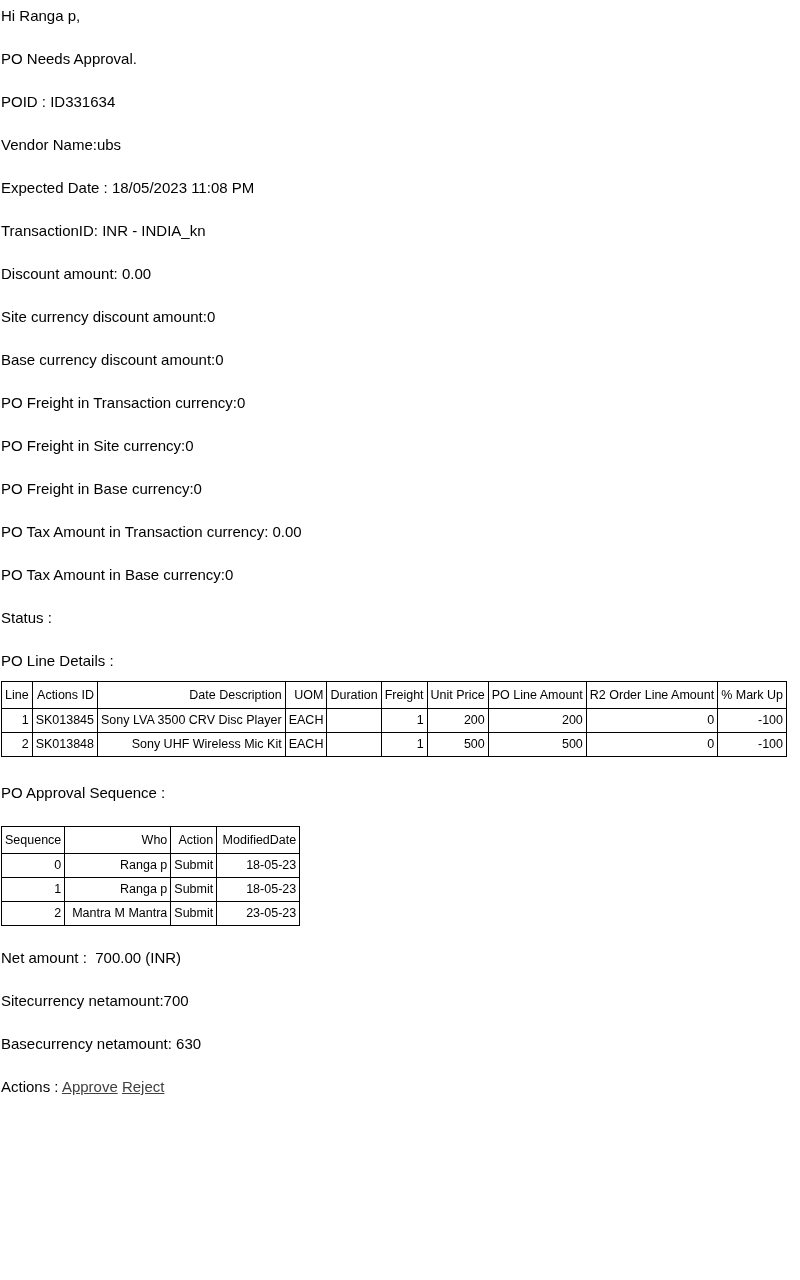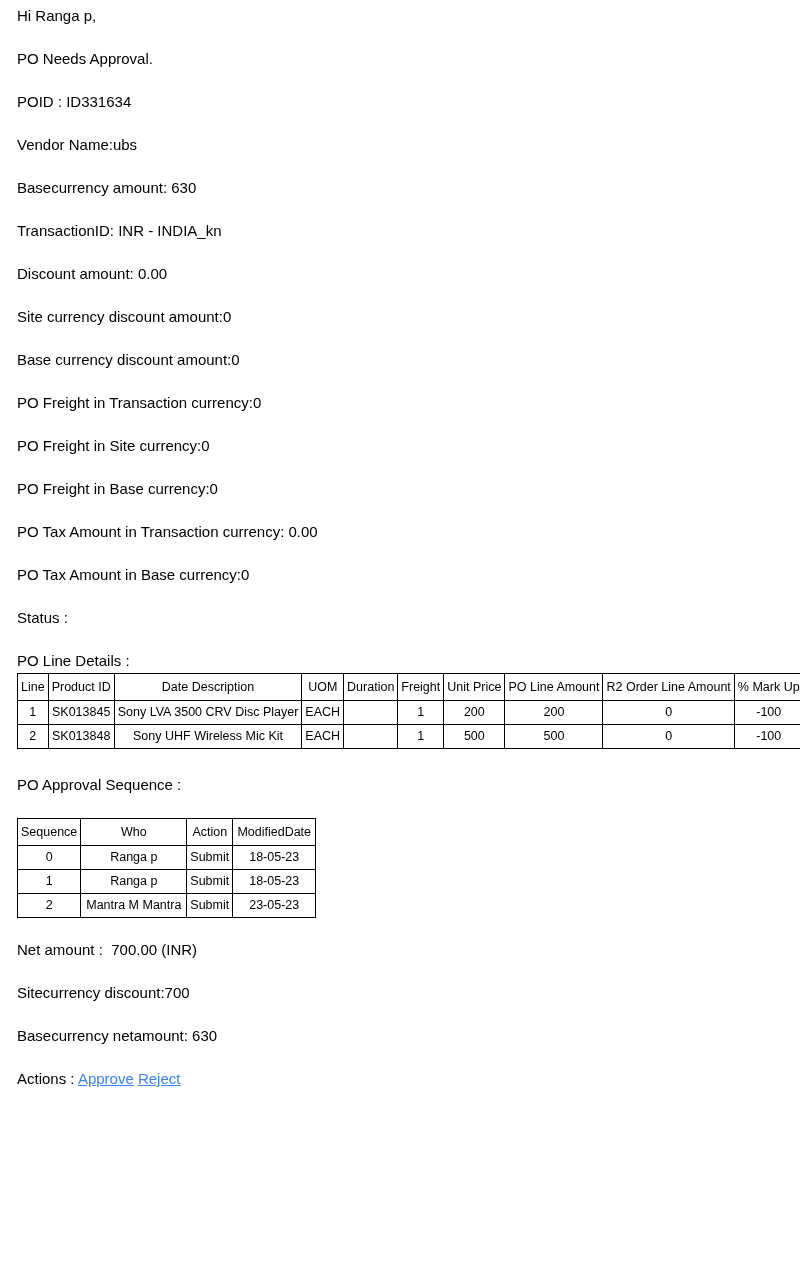--- a/index.html
+++ b/index.html
@@ -7,62 +7,62 @@
     padding: 0;
     background: #ffffff;
     color: #000000;
     font-family: "Liberation Sans", sans-serif;
     font-size: 15px;
   }
   .page {
     width: 723px;
     min-height: 1280px;
     box-sizing: border-box;
-    padding: 6px 10px 10px 17px;
+    padding: 6px 10px 10px 1px;
   }
   p.line {
     margin: 0 0 23px 0;
     line-height: 20px;
     white-space: pre-wrap;
   }
-  p.table-heading-1 { margin-bottom: 2px; }
+  p.table-heading-1 { margin-bottom: 10px; }
   p.table-heading-2 { }
   p.actions-line { white-space: normal; margin-bottom: 0; }
   table {
     border-collapse: collapse;
     font-size: 12.5px;
     table-layout: auto;
   }
   th, td {
     border: 1px solid #000000;
     padding: 3px 3px;
     font-weight: normal;
-    text-align: center;
+    text-align: right;
     white-space: nowrap;
     line-height: 17px;
   }
   th { padding-top: 5px; padding-bottom: 4px; }
   #po-lines-table { margin: 0 0 26px 0; }
   #approval-table { margin: 0 14px 22px 0; }
   a.action-link {
-    color: #3b82f6;
+    color: #404040;
     text-decoration: underline;
     cursor: pointer;
   }
 </style>
 </head>
 <body>
 
 <div class="page">
 
   <p class="line">Hi Ranga p,</p>
   <p class="line">PO Needs Approval.</p>
   <p class="line">POID : ID331634</p>
   <p class="line">Vendor Name:ubs</p>
-  <p class="line">Basecurrency amount: 630</p>
+  <p class="line">Expected Date : 18/05/2023 11:08 PM</p>
   <p class="line">TransactionID: INR - INDIA_kn</p>
   <p class="line">Discount amount: 0.00</p>
   <p class="line">Site currency discount amount:0</p>
   <p class="line">Base currency discount amount:0</p>
   <p class="line">PO Freight in Transaction currency:0</p>
   <p class="line">PO Freight in Site currency:0</p>
   <p class="line">PO Freight in Base currency:0</p>
   <p class="line">PO Tax Amount in Transaction currency: 0.00</p>
   <p class="line">PO Tax Amount in Base currency:0</p>
   <p class="line">Status :</p>
@@ -78,21 +78,21 @@
         <col style="width:57px">
       <col style="width:56px">
         <col style="width:58px">
         <col style="width:96px">
         <col style="width:130px">
         <col style="width:67px">
     </colgroup>
     <thead>
       <tr>
         <th>Line</th>
-        <th>Product ID</th>
+        <th>Actions ID</th>
         <th>Date Description</th>
         <th>UOM</th>
         <th>Duration</th>
         <th>Freight</th>
         <th>Unit Price</th>
         <th>PO Line Amount</th>
         <th>R2 Order Line Amount</th>
         <th>% Mark Up</th>
       </tr>
     </thead>
@@ -157,18 +157,18 @@
       <tr>
         <td>2</td>
         <td>Mantra M Mantra</td>
         <td>Submit</td>
         <td>23-05-23</td>
       </tr>
     </tbody>
   </table>
 
   <p class="line">Net amount :  700.00 (INR)</p>
-  <p class="line">Sitecurrency discount:700</p>
+  <p class="line">Sitecurrency netamount:700</p>
   <p class="line">Basecurrency netamount: 630</p>
 
   <p class="line actions-line"><span>Actions :</span> <a class="action-link" href="#">Approve</a> <a class="action-link" href="#">Reject</a></p>
 
 </div>
 
 </body></html>

